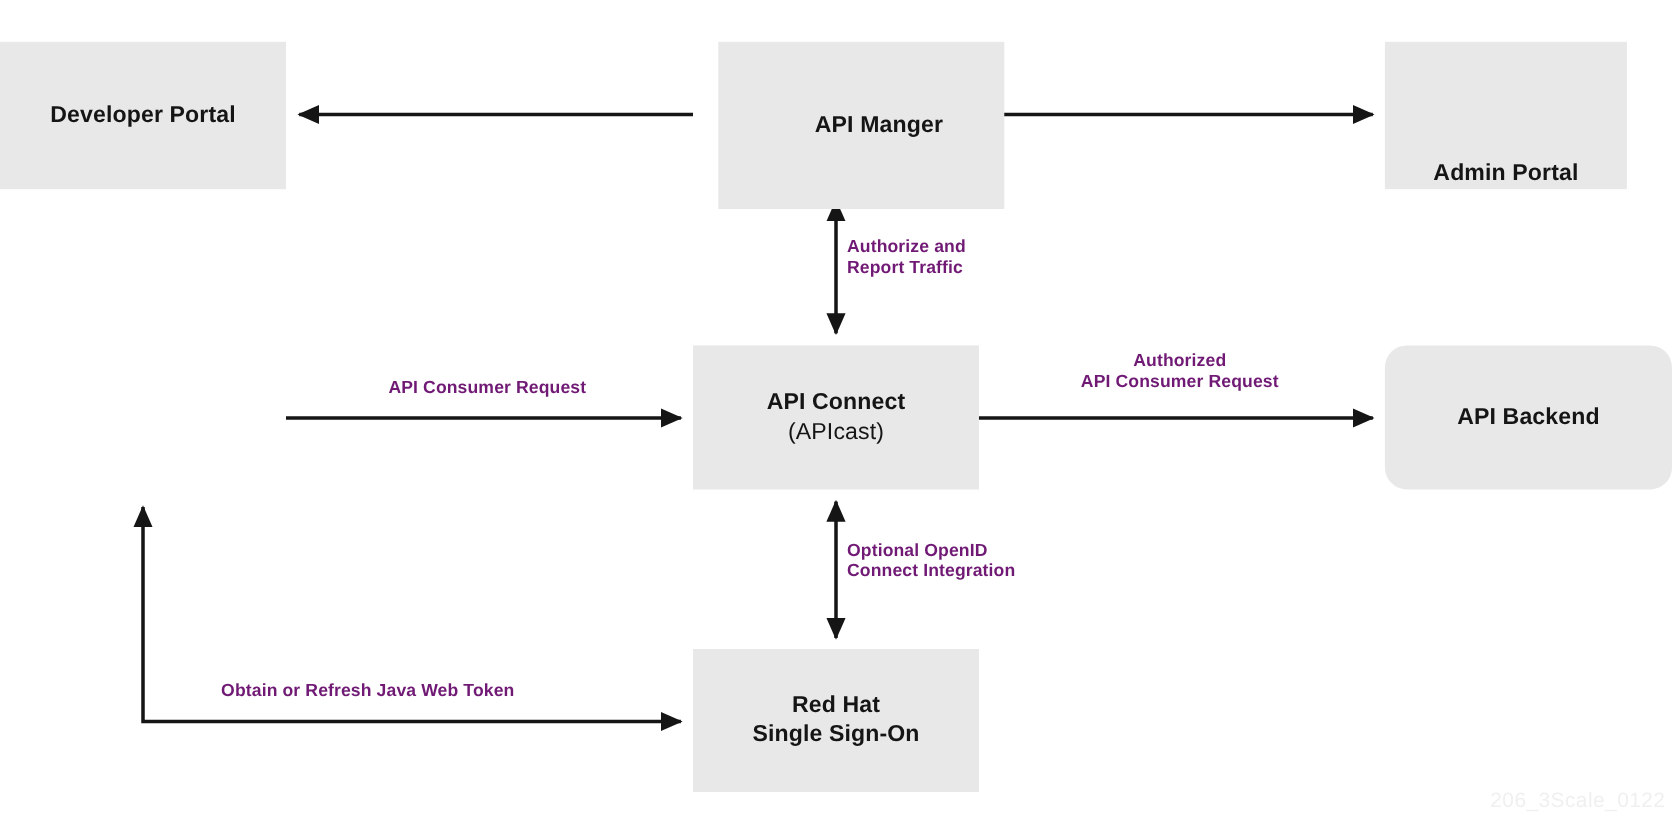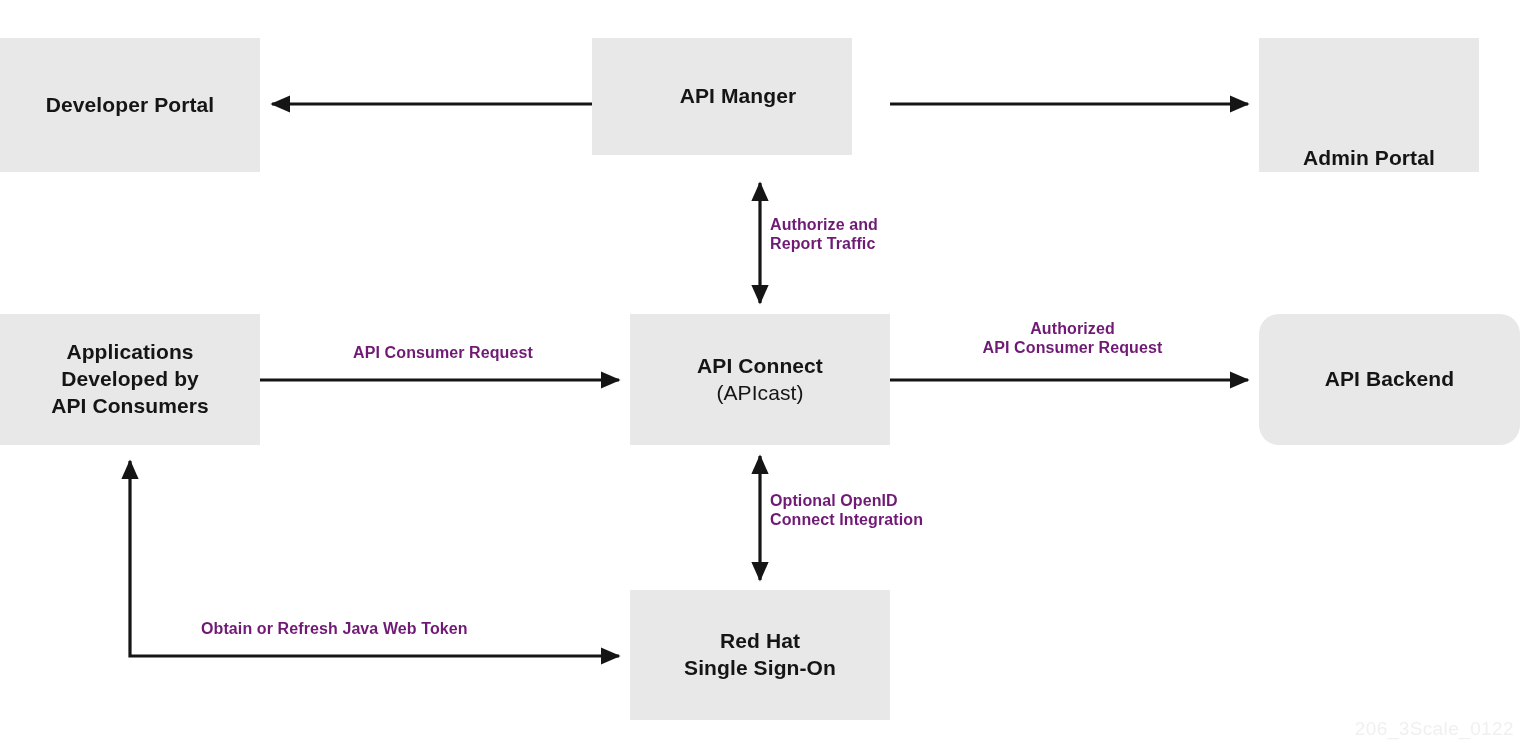--- a/index.html
+++ b/index.html
@@ -45,21 +45,21 @@
   }
   .node .node-sub {
     font-size: 21px;
     font-weight: 400;
     letter-spacing: 0.1px;
     color: #151515;
   }
 
   
   #node-developer-portal { left: 0px;    top: 38px;  width: 260px; height: 134px; }
-  #node-api-manager      { left: 592px;  top: 38px;  width: 260px; height: 117px; padding-left: 32px; }
+  #node-api-manager      { left: 653px;  top: 38px;  width: 260px; height: 152px; padding-left: 32px; }
   #node-admin-portal     { left: 1259px; top: 38px;  width: 220px; height: 134px; justify-content: flex-end; }
   #node-applications     { left: 0px;    top: 314px; width: 260px; height: 131px; }
   #node-api-gateway      { left: 630px;  top: 314px; width: 260px; height: 131px; }
   #node-api-backend      { left: 1259px; top: 314px; width: 261px; height: 131px; border-radius: 20px; }
   #node-sso              { left: 630px;  top: 590px; width: 260px; height: 130px; }
 
   
   .edge-label {
     position: absolute;
     font-size: 16px;
@@ -137,25 +137,20 @@
   </div>
 
   <div class="node" id="node-api-manager">
     <span class="node-title">API Manger</span>
   </div>
 
   <div class="node" id="node-admin-portal">
     <span class="node-title">Admin Portal</span>
   </div>
 
-  <div class="node" id="node-applications">
-    <span class="node-title">Applications
-Developed by
-API Consumers</span>
-  </div>
 
   <div class="node" id="node-api-gateway">
     <span class="node-title">API Connect</span>
     <span class="node-sub">(APIcast)</span>
   </div>
 
   <div class="node" id="node-api-backend">
     <span class="node-title">API Backend</span>
   </div>
 

